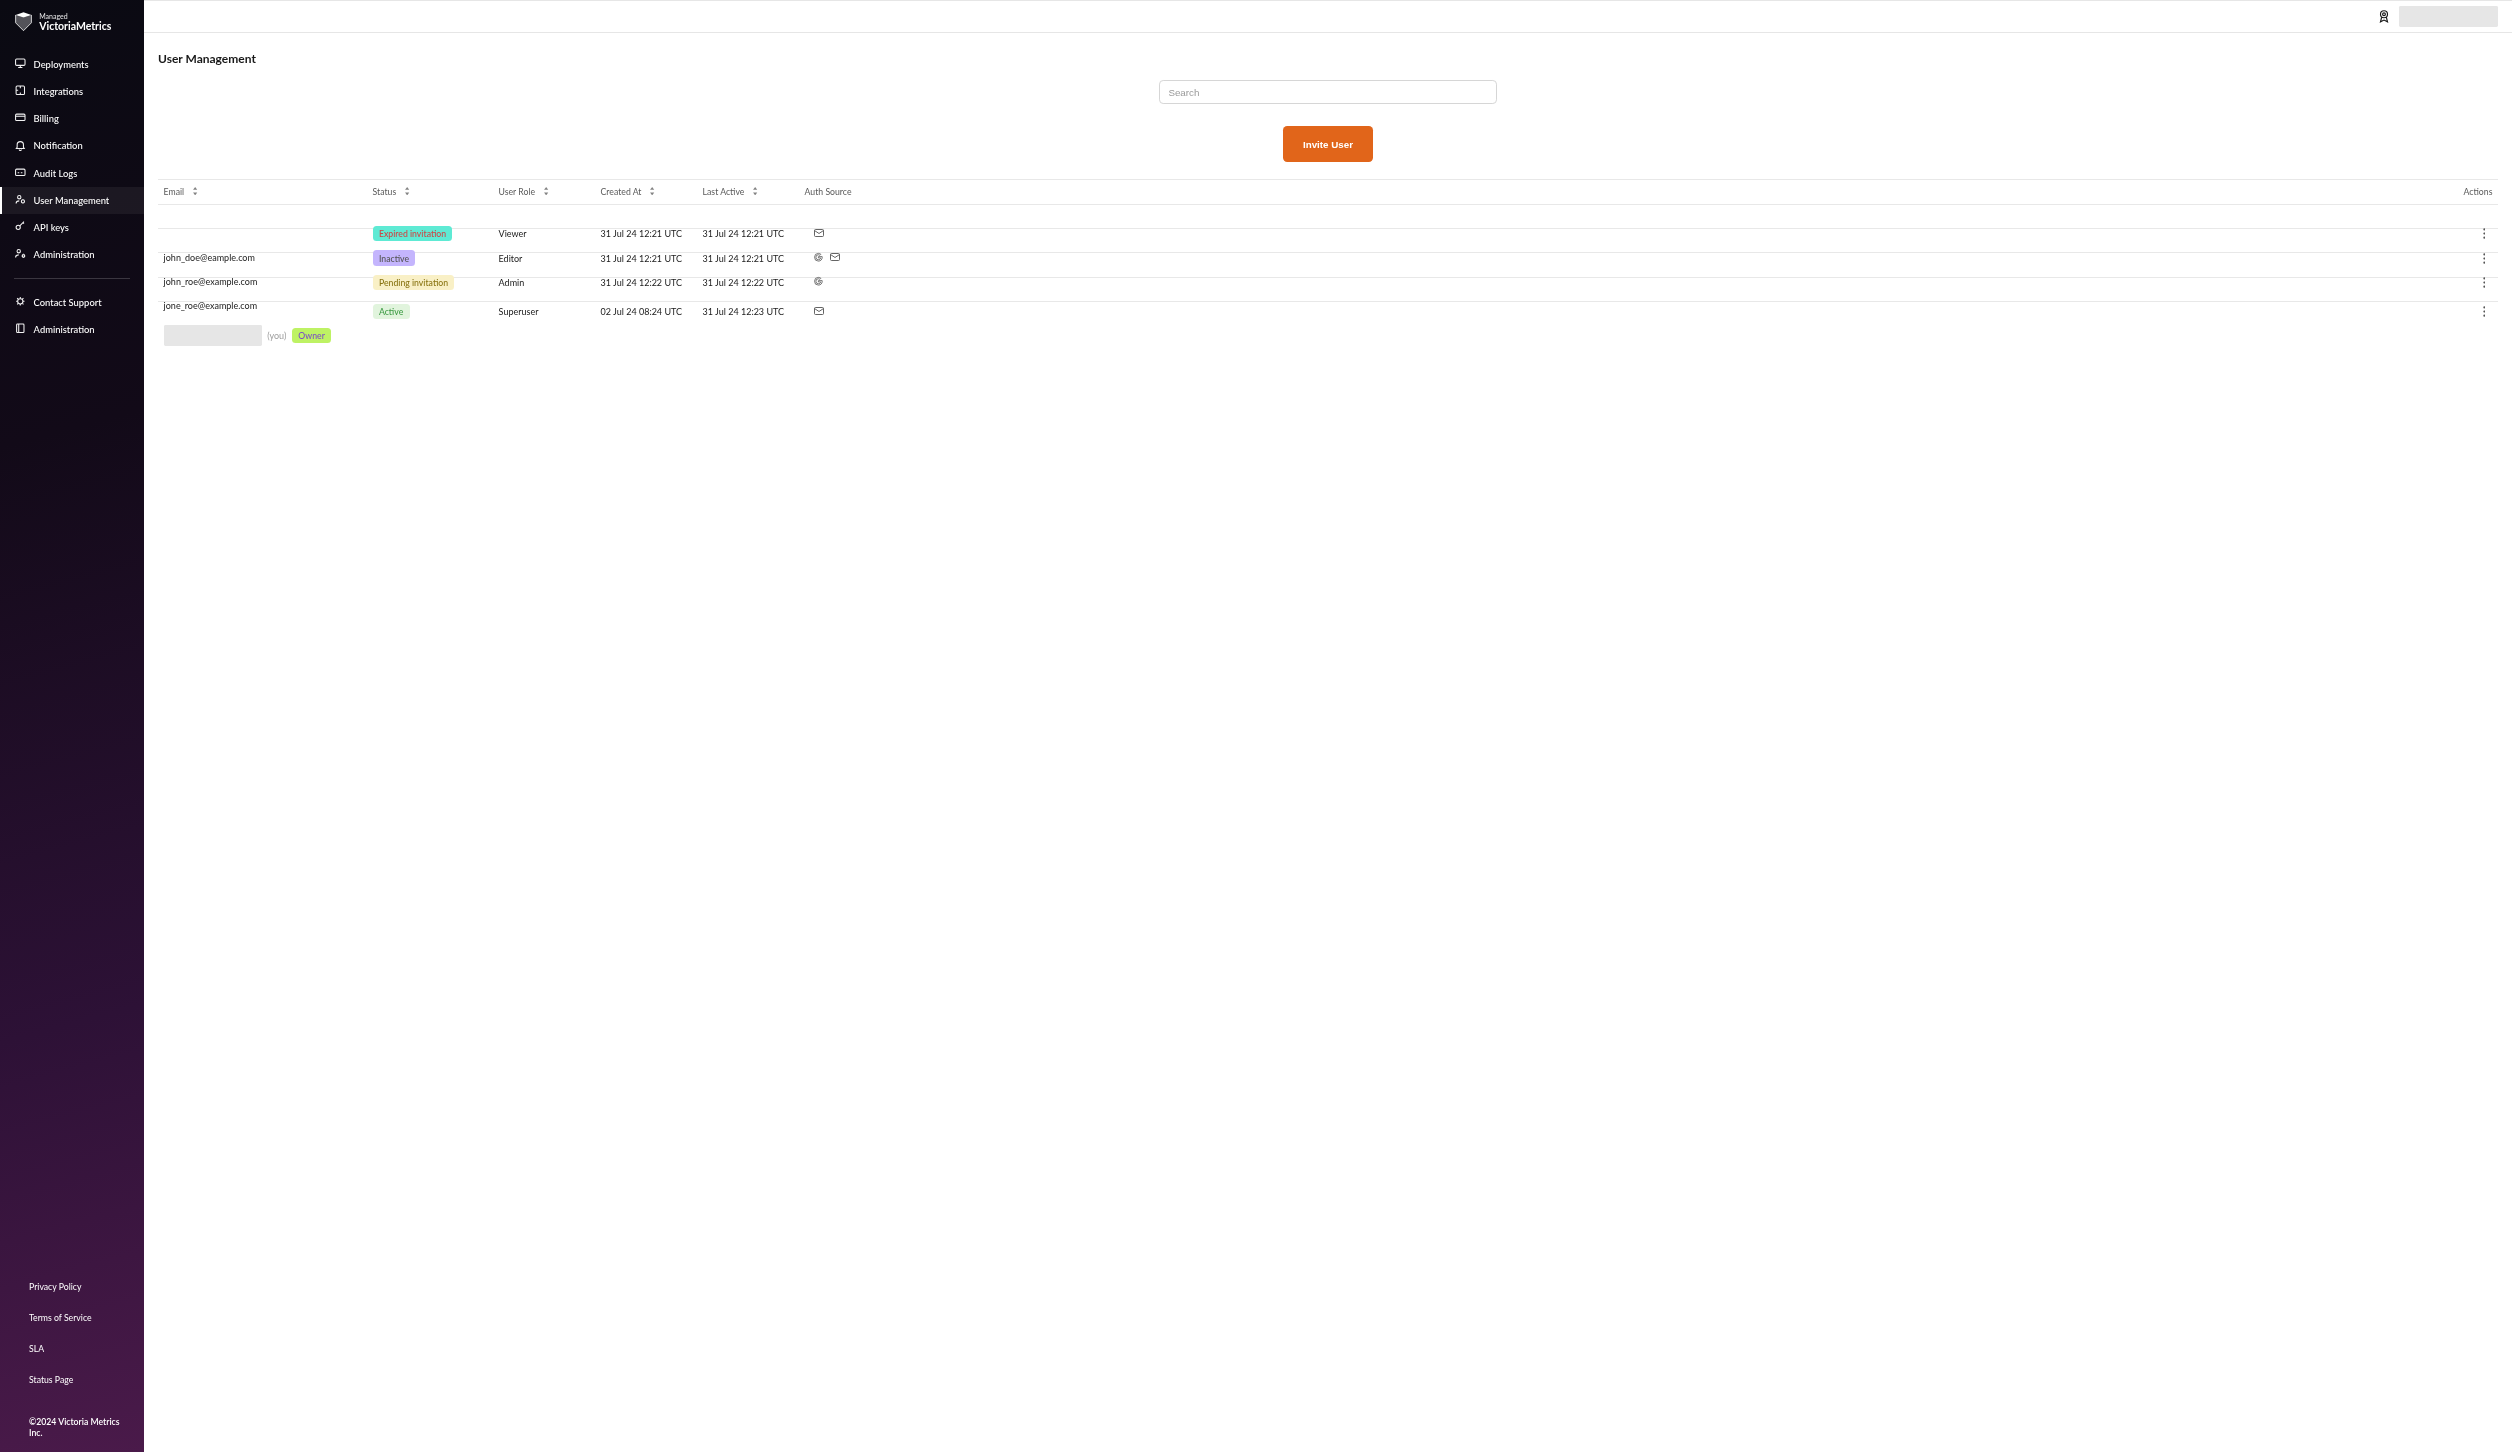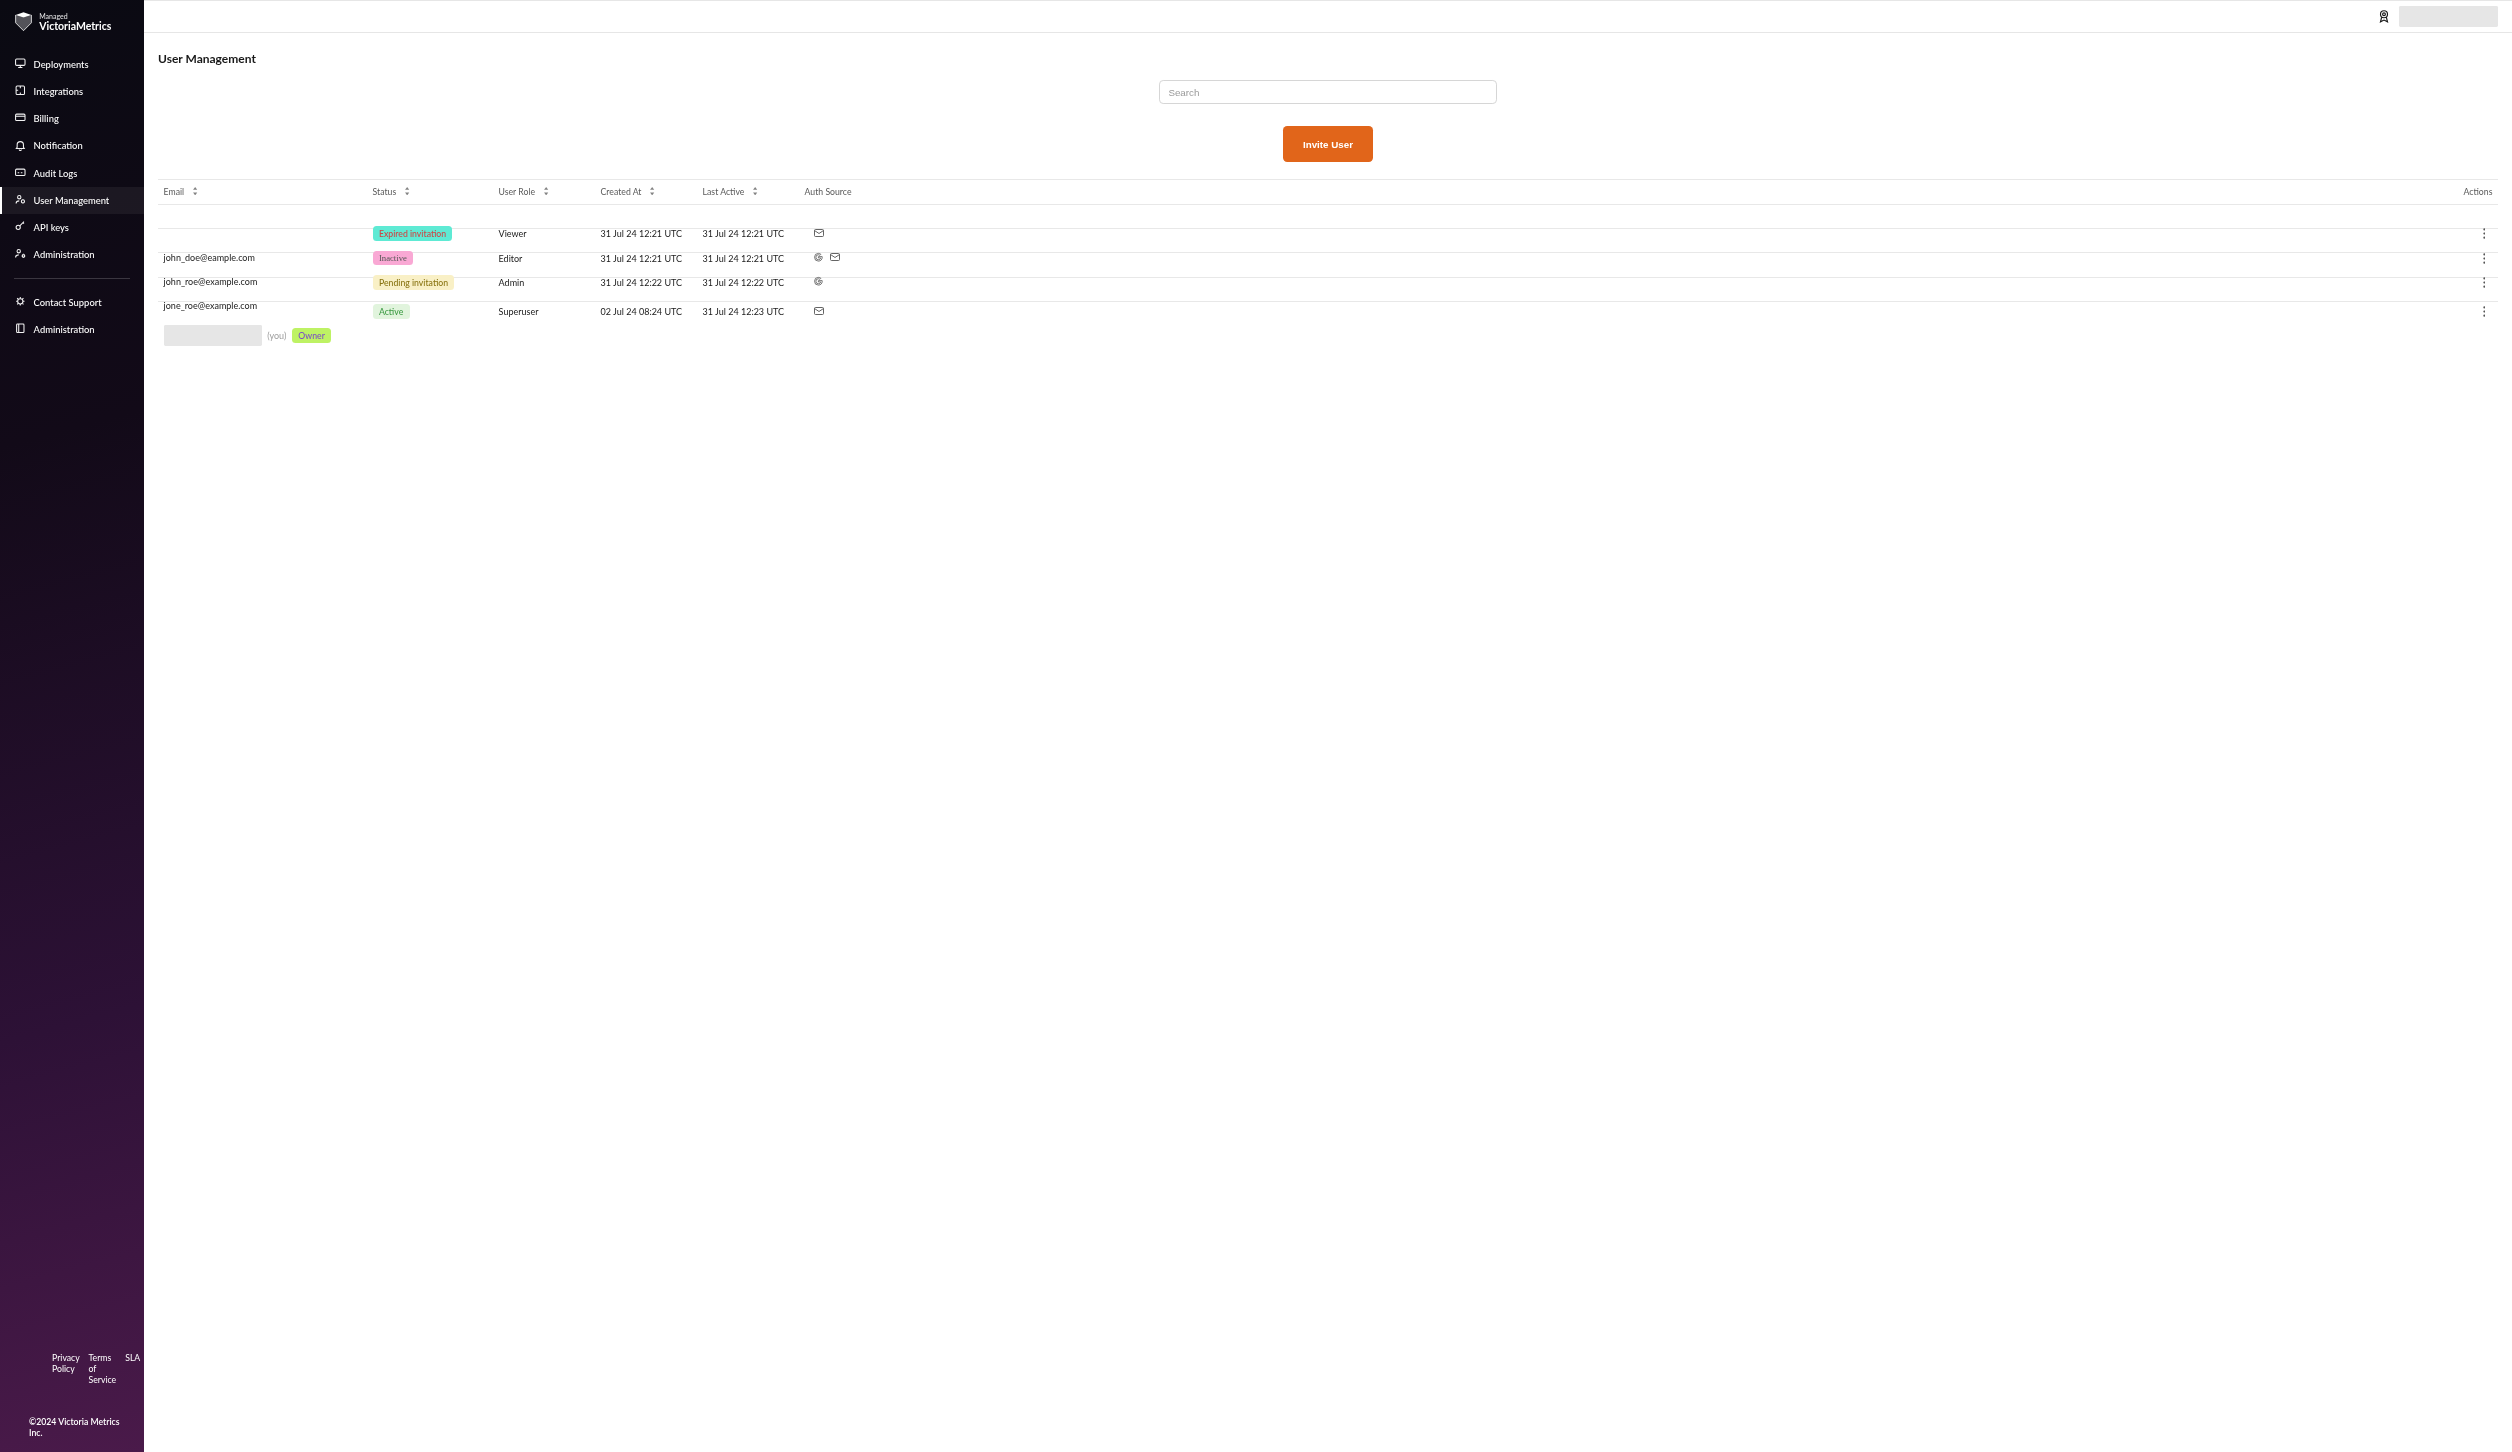--- a/index.html
+++ b/index.html
@@ -53,24 +53,23 @@
 
   .sidebar-divider{
     height:0.7px; background: rgba(255,255,255,0.18);
     margin: 9.8px 14px;
   }
 
   .sidebar-spacer{ flex:1; }
 
   .sidebar-footer{
     padding: 0 12.6px 14px 29px;
-    display:flex; gap:9px;
+    display:flex; flex-direction:column; gap:20px;
     font-size:8.7px;
     color:#ffffff;
-    margin-left:23px;
   }
   .sidebar-footer a { color:#fff; text-decoration:none; cursor:pointer;}
   .copyright{
     padding: 16.7px 12.6px 14px 29px;
     font-size:8.7px;
     font-weight:600;
   }
 
   
   .main { flex:1; display:flex; flex-direction:column; background:#ffffff;}
@@ -135,21 +134,21 @@
   }
   .cell-email{ display:flex; align-items:center; gap:5.6px;margin-top:47px; }
   .email-placeholder{ width:98px; height:21px; background:#e6e6e6; border-radius:1.4px;}
   .you-label{ color:#9d9d9d; }
 
   .badge{
     display:inline-block; padding:2.1px 6.3px; border-radius:3.5px;
     font-size:8.7px; font-weight:500;
   }
   .badge.expired   { background:#5eead4; color:#cc4646;}
-  .badge.inactive  { background:#f9a8d4; color:#555;font-family:Liberation Serif, serif;}
+  .badge.inactive  { background:#c4b5fd; color:#555;}
   .badge.pending   { background:#f9f0c6; color:#8a7513;}
   .badge.active    { background:#e1f4dd; color:#3f9c46;}
   .badge.owner     { background:#bef264; color:#7a4fc4;}
 
   .cell-auth{ display:flex; align-items:center; gap:5.6px; padding-left:8.4px;}
   .cell-auth svg{ width:12px; height:12px; color:#545454;}
   .cell-auth .g-icon svg{ width:10.5px; height:10.5px;}
 
   .cell-actions{ display:flex; justify-content:flex-end;}
   .kebab svg{ width:2.8px; height:11px; color:#555;}

